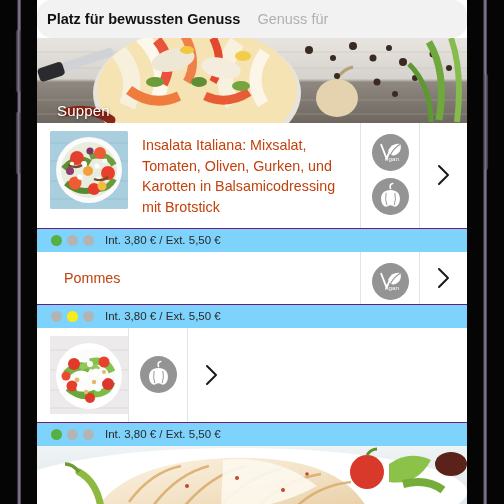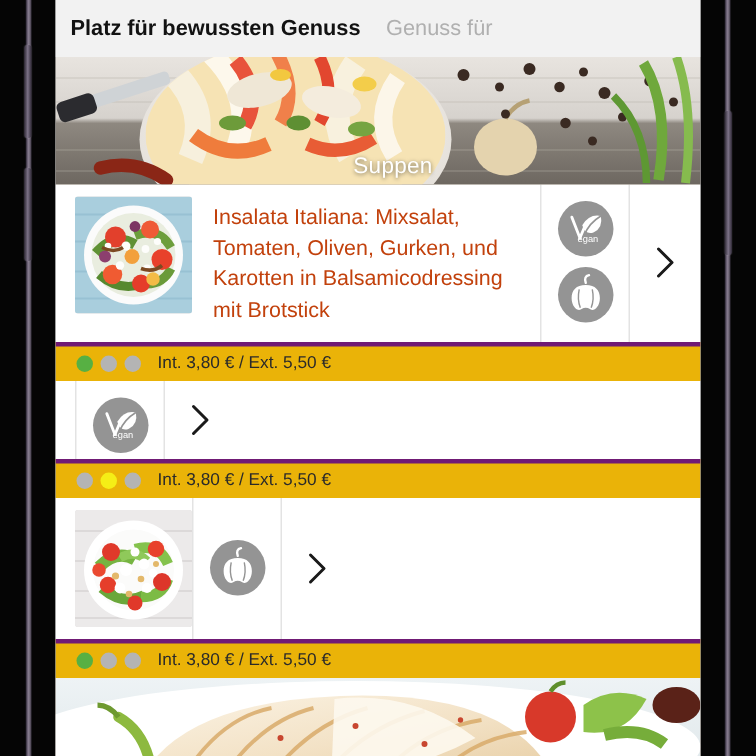--- a/index.html
+++ b/index.html
@@ -21,50 +21,50 @@
   .btn-side.vol-up{left:16px;top:30px;height:62px;}
   .btn-side.vol-dn{left:16px;top:112px;height:62px;}
   .btn-side.power{right:16px;top:74px;height:96px;}
 
   
   #screen{position:absolute;left:37px;top:0;width:430px;height:504px;
           background:#fff;overflow:hidden;}
 
   
   .tabbar{height:38px;background:#f2f2f2;display:flex;align-items:center;
-          padding-left:10px;overflow:hidden;white-space:nowrap;}
+          padding-left:10px;overflow:hidden;white-space:nowrap;border-radius:15px;}
   .tab{font-size:14.5px;color:#b0b0b0;margin-right:17px;flex:0 0 auto;}
   .tab.active{color:#121212;font-weight:bold;}
 
   
   .hero{position:relative;height:85px;overflow:hidden;background:#8d8377;}
   .hero-img{position:absolute;inset:0;}
-  .hero-label{position:absolute;left:0;right:0;bottom:4px;text-align:center;
+  .hero-label{position:absolute;left:0;right:0;bottom:4px;text-align:left;
               color:#fff;font-size:15px;letter-spacing:.2px;
               text-shadow:0 1px 3px rgba(0,0,0,.55);padding-left:20px;}
 
   
   .row{display:flex;align-items:stretch;background:#fff;min-height:86px;}
   .row-thumb{flex:0 0 auto;width:78px;padding:8px 0 8px 13px;display:flex;align-items:flex-start;}
   .thumb{width:78px;height:78px;border-radius:2px;overflow:hidden;position:relative;background:#ddd;}
   .row-nothumb{flex:0 0 auto;width:13px;}
   .row-text{flex:1 1 auto;padding:12px 10px 10px 14px;font-size:14.3px;
             line-height:1.45;color:#c2410c;}
   .col-badges{flex:0 0 auto;width:58px;border-left:1px solid #e3e3e3;
               display:flex;flex-direction:column;align-items:center;
               justify-content:flex-start;padding-top:11px;gap:7px;}
   .col-arrow{flex:0 0 auto;width:47px;border-left:1px solid #e3e3e3;
              display:flex;align-items:center;justify-content:center;}
   .badge{width:37px;height:37px;border-radius:50%;background:#949494;
          display:flex;align-items:center;justify-content:center;flex:0 0 auto;}
   .chev{width:13px;height:22px;}
 
   
-  .pricebar{height:23px;background:#eab308;display:flex;align-items:center;
-            padding-left:14px;border-top:3px solid #701a75;}
+  .pricebar{height:23px;background:#7dd3fc;display:flex;align-items:center;
+            padding-left:14px;border-top:1px solid #701a75;}
   .dots{display:flex;gap:5px;margin-right:11px;}
   .dot{width:11px;height:11px;border-radius:50%;background:#b4b4b4;}
   .price{font-size:11.5px;color:#2a2a2a;}
 
   .footer-img{height:64px;position:relative;overflow:hidden;background:#d9cfc0;}
 </style>
 </head>
 <body>
 
 <div id="device">
@@ -237,20 +237,21 @@
       <div class="dots">
         <span class="dot" style="background: rgb(87, 176, 67);"></span>
         <span class="dot" style="background: rgb(180, 180, 180);"></span>
         <span class="dot" style="background: rgb(180, 180, 180);"></span>
       </div>
       <div class="price">Int. 3,80 € / Ext. 5,50 €</div>
     </div>
 
     <div class="row" style="min-height:52px">
       <div class="row-nothumb"></div>
+      <div class="row-text" style="padding-top:16px">Pommes</div>
       <div class="col-badges">
         <div class="badge">
           <svg width="31" height="31" viewBox="0 0 40 40">
             <path d="M8 10 L15 28 L20 16" stroke="#fff" stroke-width="2.4" fill="none" stroke-linecap="round" stroke-linejoin="round"></path>
             <path d="M17 17q6 -10 16 -8 2 10 -6 14 -7 3 -10 -6z" fill="#fff"></path>
             <path d="M33 9q-10 6 -14 16" stroke="#949494" stroke-width="1.4" fill="none"></path>
             <text x="13" y="31" font-size="8" fill="#fff" font-family="Liberation Sans, sans-serif">egan</text>
           </svg>
         </div>
       </div>

